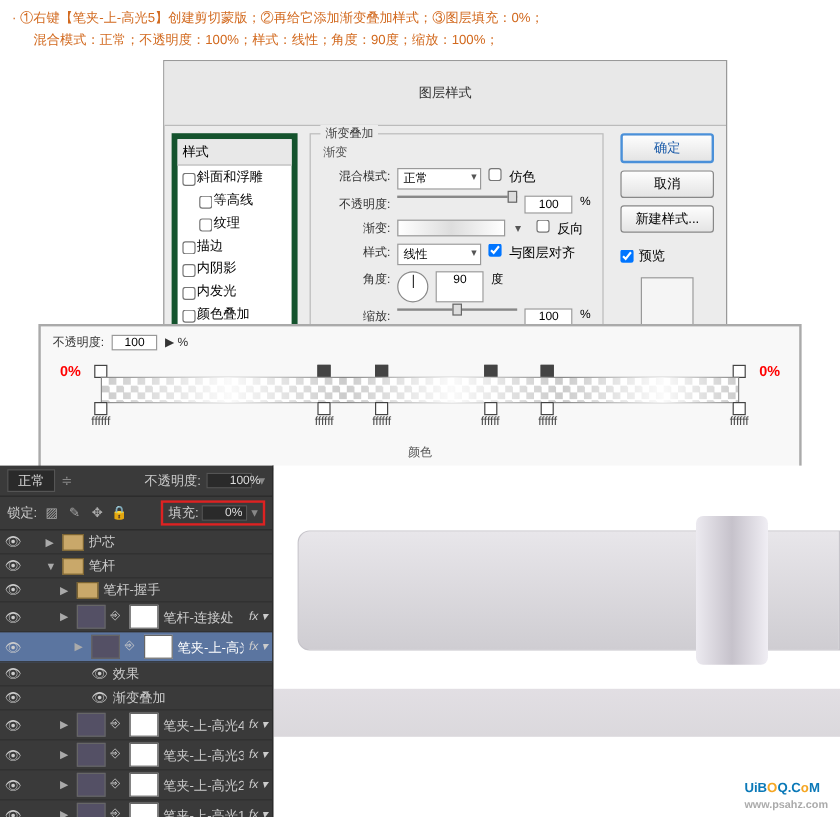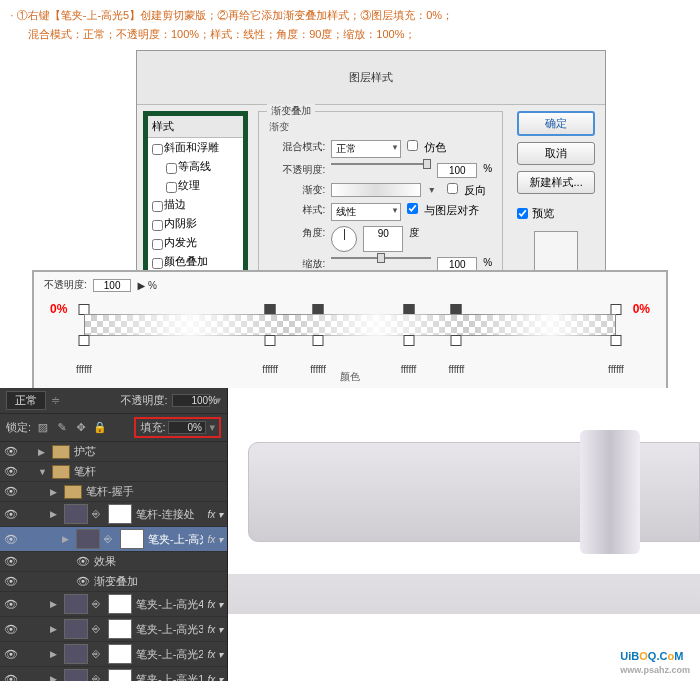--- a/index.html
+++ b/index.html
@@ -47,21 +47,21 @@
 .grad-top .val{border:1px solid #999;background:#fff;padding:0 10px;font-size:10px}
 .grad-editor{position:relative;height:64px;margin:6px 40px}
 .grad-stops-top{position:relative;height:14px}
 .grad-strip{height:22px;border:1px solid #888;background:repeating-conic-gradient(#ccc 0 25%,#fff 0 50%) 0 0/12px 12px}
 .grad-strip-over{position:absolute;inset:0;background:linear-gradient(90deg,rgba(255,255,255,0) 0%,rgba(255,255,255,.9) 20%,rgba(255,255,255,0) 38%,rgba(255,255,255,.9) 55%,rgba(255,255,255,0) 72%,rgba(255,255,255,.9) 88%,rgba(255,255,255,0) 100%)}
 .grad-stops-bot{position:relative;height:28px}
 .stop{position:absolute;width:11px;height:11px;border:1px solid #444;background:#fff;transform:translateX(-50%)}
 .stop.dark{background:#444}
 .stop.top{bottom:-1px}
 .stop.bot{top:-1px}
-.stop-label{position:absolute;font-size:10px;color:#444;transform:translateX(-50%);top:28px}
+.stop-label{position:absolute;font-size:10px;color:#444;transform:translateX(-50%);top:10px}
 .pct-red{color:red;font-size:12px;font-weight:bold;position:absolute;top:2px}
 
 
 .layers{position:absolute;left:0;top:388px;width:228px;height:293px;background:#3a3a3a;color:#ccc;border-right:1px solid #222}
 .lp-row{display:flex;align-items:center;padding:3px 6px;gap:5px;border-bottom:1px solid #2a2a2a}
 .lp-sel{font-size:11px;padding:1px 8px}
 .lp-dropdown{background:#2a2a2a;border:1px solid #555;color:#ddd}
 .lp-field{background:#2a2a2a;border:1px solid #555;color:#ddd;padding:0 18px;font-size:10px;width:36px;text-align:right}
 .lp-fill-hl{border:2px solid #d22;padding:1px 4px;display:flex;align-items:center;gap:3px}
 .lp-ico{width:14px;height:14px;display:inline-flex;align-items:center;justify-content:center;color:#aaa;font-size:11px}

